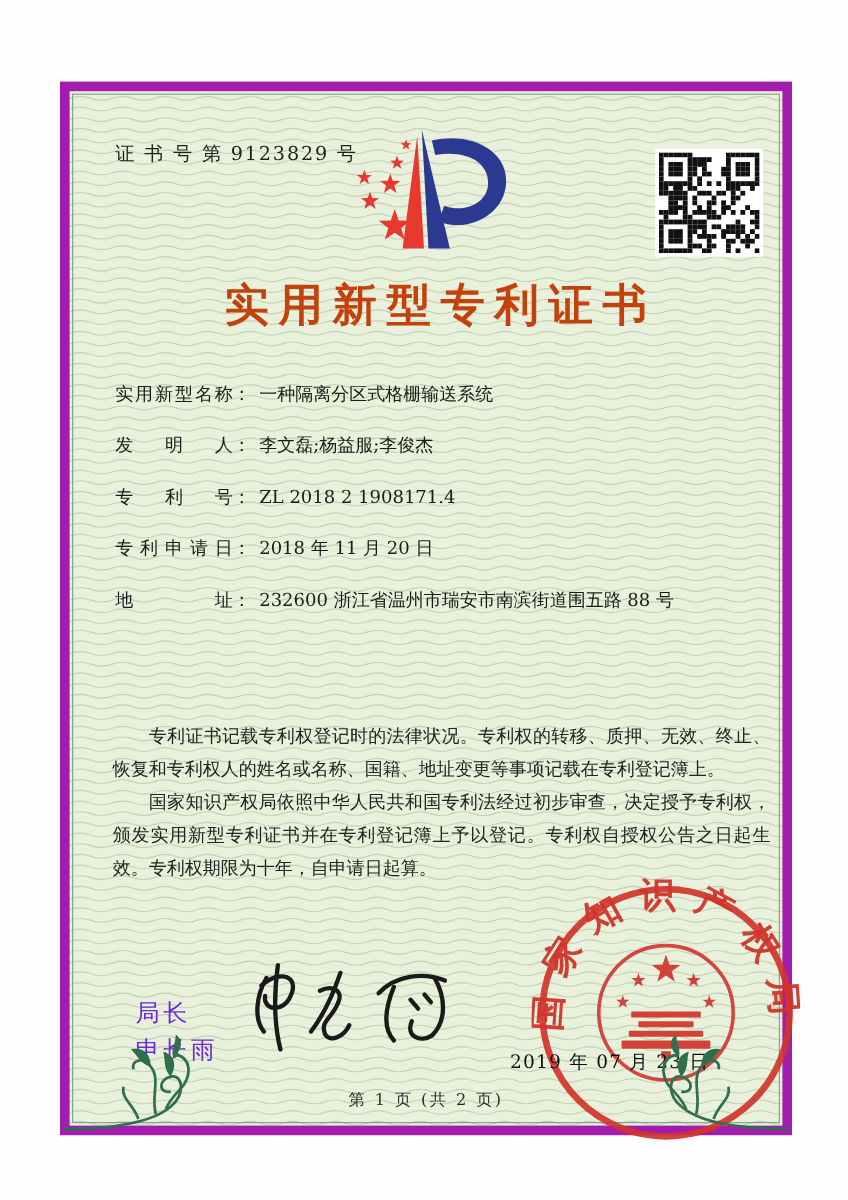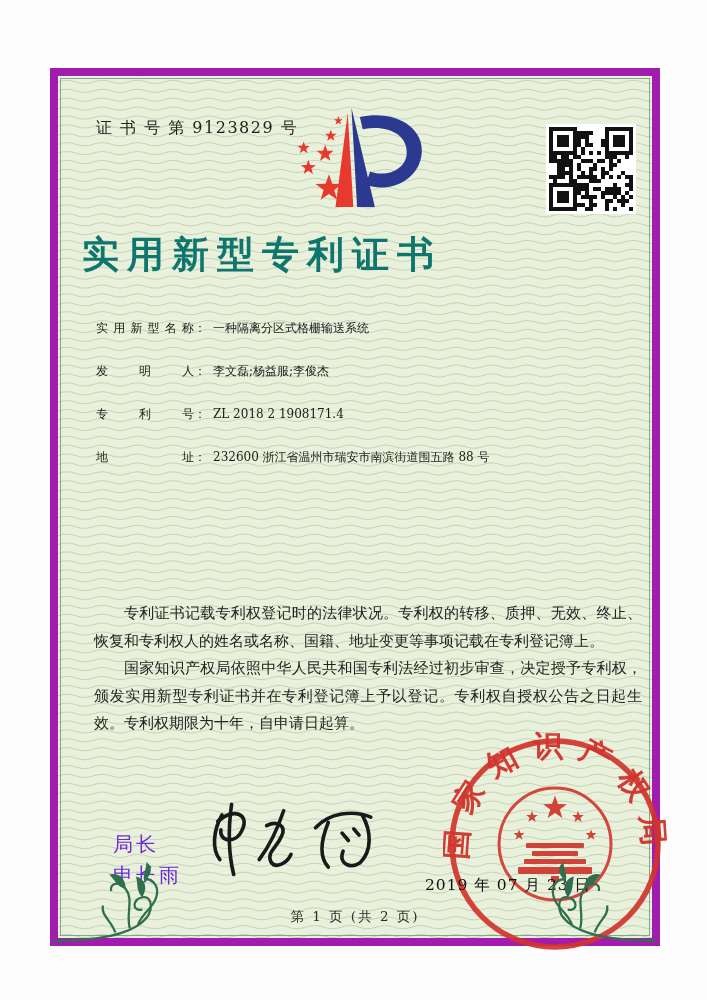--- a/index.html
+++ b/index.html
@@ -12,24 +12,24 @@
   .waves { position:absolute; inset:0; width:100%; height:100%; z-index:0; }
 
   .cert-no { position:absolute; left:38px; top:42px; font-size:16px; color:#1f1f1f;
              letter-spacing:1.5px; z-index:2; }
 
   .logo { position:absolute; left:50%; margin-left:-72px; top:26px; width:150px; height:118px; z-index:2; }
   .qr   { position:absolute; right:16px; top:48px; width:90px; height:90px; background:#fff;
           padding:3px; z-index:2; }
   .qr svg { width:100%; height:100%; display:block; }
 
-  .title { position:absolute; top:154px; left:0; width:100%; 
-           font-size:37px; font-weight:bold; letter-spacing:8px; color:#0f766e; z-index:2;padding-left:24px; }
-
-  .fields { position:absolute; left:38px; top:241px; right:20px; font-size:12px;
+  .title { position:absolute; top:154px; left:0; width:100%; text-align:center;
+           font-size:37px; font-weight:bold; letter-spacing:8px; color:#c2410c; z-index:2;padding-left:24px; }
+
+  .fields { position:absolute; left:38px; top:241px; right:20px; font-size:15px;
             color:#1b1b1b; z-index:2; }
   .frow  { line-height:22px; margin-bottom:21px; white-space:nowrap; }
   .flabel { display:inline-block; width:98px; text-align:justify; text-align-last:justify; }
   .colon  { margin-right:7px; }
   .pair2  { margin-left:42px; }
   .pair2 .flabel2 { letter-spacing:1px; margin-right:2px; }
 
   .paras { position:absolute; left:36px; top:524px; width:548px; font-size:15px;
            line-height:27.5px; color:#222; text-align:justify; z-index:2; }
   .paras p { text-indent:2em; }
@@ -333,20 +333,23 @@
       <div class="frow">
         <span class="flabel">实用新型名称</span><span class="colon">：</span><span class="fvalue">一种隔离分区式格栅输送系统</span>
       </div>
       <div class="frow">
         <span class="flabel">发明人</span><span class="colon">：</span><span class="fvalue">李文磊;杨益服;李俊杰</span>
       </div>
       <div class="frow">
         <span class="flabel">专利号</span><span class="colon">：</span><span class="fvalue">ZL 2018 2 1908171.4</span>
       </div>
       <div class="frow">
+        <span class="flabel">专利申请日</span><span class="colon">：</span><span class="fvalue">2018 年 11 月 20 日</span>
+      </div>
+      <div class="frow">
         <span class="flabel">地址</span><span class="colon">：</span><span class="fvalue">232600 浙江省温州市瑞安市南滨街道围五路 88 号</span>
       </div>
     </div>
 
     <div class="paras">
       <p>专利证书记载专利权登记时的法律状况。专利权的转移、质押、无效、终止、恢复和专利权人的姓名或名称、国籍、地址变更等事项记载在专利登记簿上。</p>
       <p>国家知识产权局依照中华人民共和国专利法经过初步审查，决定授予专利权，颁发实用新型专利证书并在专利登记簿上予以登记。专利权自授权公告之日起生效。专利权期限为十年，自申请日起算。</p>
     </div>
 
     <div class="signer">

